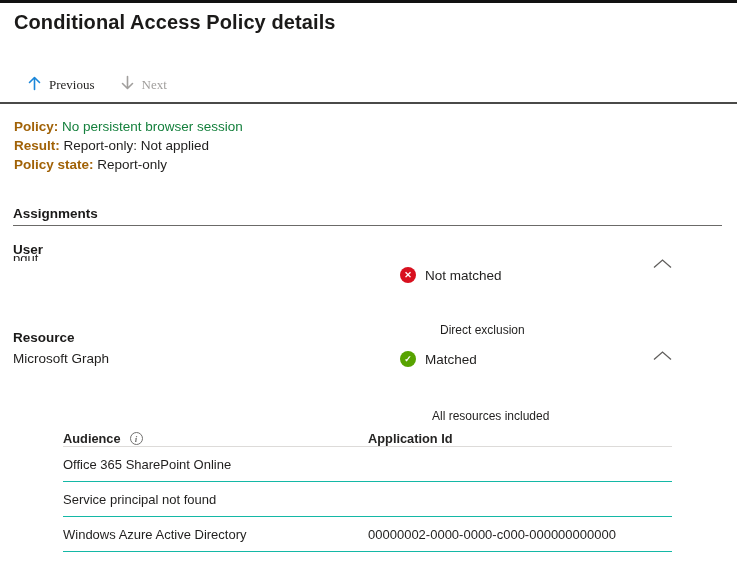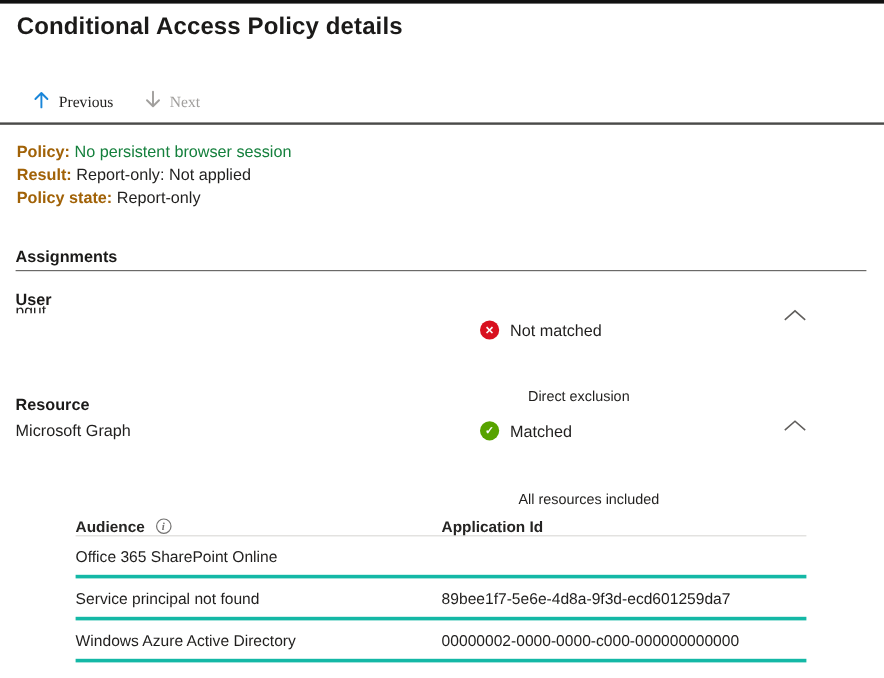--- a/index.html
+++ b/index.html
@@ -41,21 +41,21 @@
   .status-icon.success { background: #57a300; }
 
   .status-detail { position: absolute; font-size: 12px; color: #201f1e; margin-top: 28px; }
 
   .chevron { position: absolute; left: 652px; width: 22px; height: 12px; cursor: pointer; }
 
   .res-table { position: absolute; left: 63px; top: 417px; width: 609px; font-size: 13px; }
   .res-table .thead { display: flex; align-items: flex-end; height: 30px; border-bottom: 1px solid #dddbd9; }
   .res-table .th { font-weight: 700; color: #252423; font-size: 12.8px; }
   .res-table .th.col-audience { width: 305px; display: flex; align-items: center; }
-  .res-table .row { display: flex; align-items: center; height: 35px; border-bottom: 3px solid #14b8a6; }
+  .res-table .row { display: flex; align-items: center; height: 35px; border-bottom: 1px solid #14b8a6; }
   .res-table .cell-audience { width: 305px; color: #201f1e; }
   .res-table .cell-appid { color: #201f1e; }
 
   .info-icon { display: inline-flex; align-items: center; justify-content: center;
     width: 13px; height: 13px; border: 1px solid #727170; border-radius: 50%;
     font-size: 9px; color: #727170; margin-left: 9px; font-family: "Liberation Serif", serif; font-style: italic; cursor: default; }
 </style>
 </head>
 <body>
 
@@ -138,21 +138,20 @@
         <span>Audience</span>
         <span class="info-icon">i</span>
       </div>
       <div class="th">Application Id</div>
     </div>
     <div class="row">
       <div class="cell-audience">Office 365 SharePoint Online</div>
     </div>
     <div class="row">
       <div class="cell-audience">Service principal not found</div>
-      <div class="cell-appid">89bee1f7-5e6e-4d8a-9f3d-ecd601259da7</div>
     </div>
     <div class="row">
       <div class="cell-audience">Windows Azure Active Directory</div>
       <div class="cell-appid">00000002-0000-0000-c000-000000000000</div>
     </div>
   </div>
 
 </div>
 
 </body></html>

